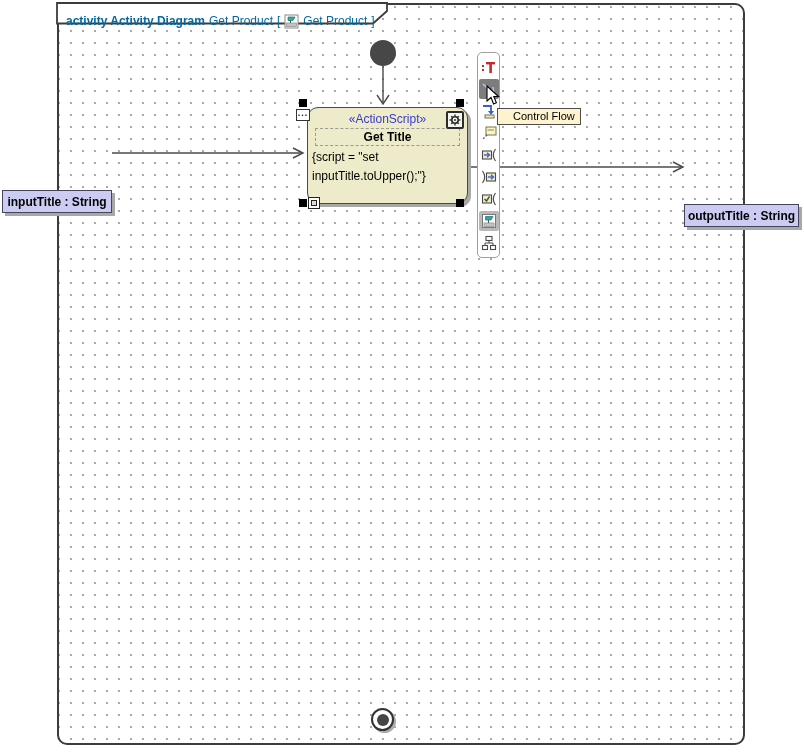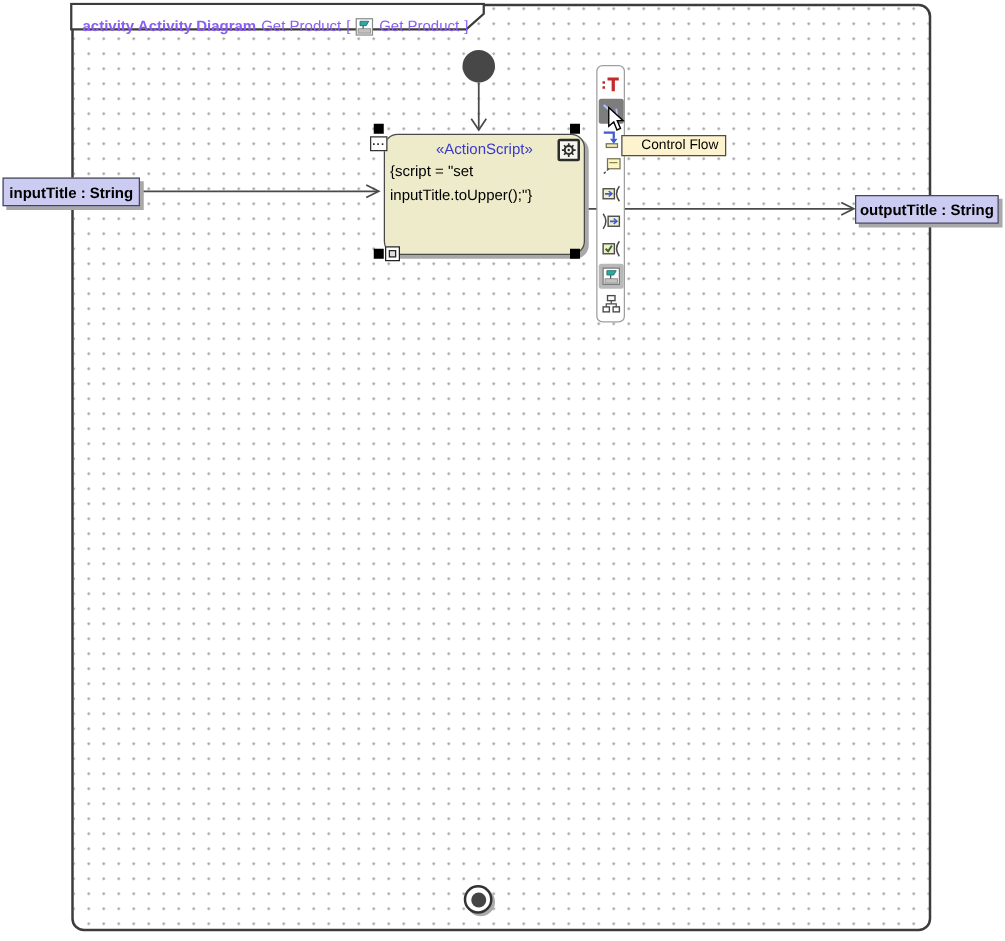--- a/index.html
+++ b/index.html
@@ -12,21 +12,21 @@
     position:absolute; left:57px; top:3px; width:688px; height:742px;
     border:2px solid #3c3c3c; border-radius:10px; background-color:#ffffff;
     background-image:radial-gradient(circle, #a9a9a9 0.9px, transparent 1.2px);
     background-size:12px 12px; background-position:6px 8px;
   }
 
   
   #tab-shape { position:absolute; left:56px; top:2px; z-index:4; }
   #tab-text {
     position:absolute; left:66px; top:5px; z-index:5; height:32px;
-    display:flex; align-items:center; gap:4px; font-size:12px; color:#8b5cf6;
+    display:flex; align-items:center; gap:4px; font-size:12px; color:#0369a1;
     white-space:nowrap;
   }
   #tab-text .bold { font-weight:bold; }
   .mini-icon { display:inline-block; width:15px; height:15px; }
 
   
   #edges { position:absolute; left:0; top:0; z-index:1; }
   #edges polyline, #edges line { stroke:#4a4a4a; stroke-width:1.4; fill:none; }
 
   
@@ -70,21 +70,21 @@
   }
   #corner-badge {
     position:absolute; left:308px; top:197px; width:12px; height:12px; z-index:4;
     background:#fff; border:1px solid #222; display:flex; align-items:center; justify-content:center;
   }
   #corner-badge .inner { width:6px; height:6px; border:1.5px solid #222; background:#ddd; }
 
   .param-node {
     position:absolute; height:23px; background:#ccccf2; border:1.5px solid #46465a;
     box-shadow:3px 3px 0 #a8a8a8; z-index:3; display:flex; align-items:center;
-    justify-content:center; font-size:12px; font-weight:bold; color:#000; white-space:nowrap;
+    justify-content:center; font-size:12px; font-weight:bold; color:#000; white-space:nowrap;margin-top:48px;
   }
   #input-param  { left:2px;  top:142px; width:110px; }
   #output-param { left:684px; top:156px; width:115px;justify-content:center; }
 
   
   #palette {
     position:absolute; left:477px; top:52px; width:23px; height:206px;
     background:#ffffff; border:1px solid #9f9f9f; border-radius:5px; z-index:5;
     display:flex; flex-direction:column; align-items:center; padding-top:3px;
   }
@@ -140,20 +140,21 @@
       </svg>
     </span>
     <span>Get Product</span>
     <span>]</span>
   </div>
 
   <div id="initial-node"></div>
 
   <div id="action-node">
     <div id="action-stereotype">«ActionScript»</div>
+    <div id="action-name-box">Get Title</div>
     <div id="action-script">
       <div>{script = "set</div>
       <div>inputTitle.toUpper();"}</div>
     </div>
     <div id="gear-button">
       <svg width="12" height="12">
         <circle cx="6" cy="6" r="3.2" fill="none" stroke="#2c2c2c" stroke-width="1.6"></circle>
         <circle cx="6" cy="6" r="1" fill="#2c2c2c"></circle>
         <g stroke="#2c2c2c" stroke-width="1.4">
           <line x1="6" y1="0.5" x2="6" y2="2.5"></line>

